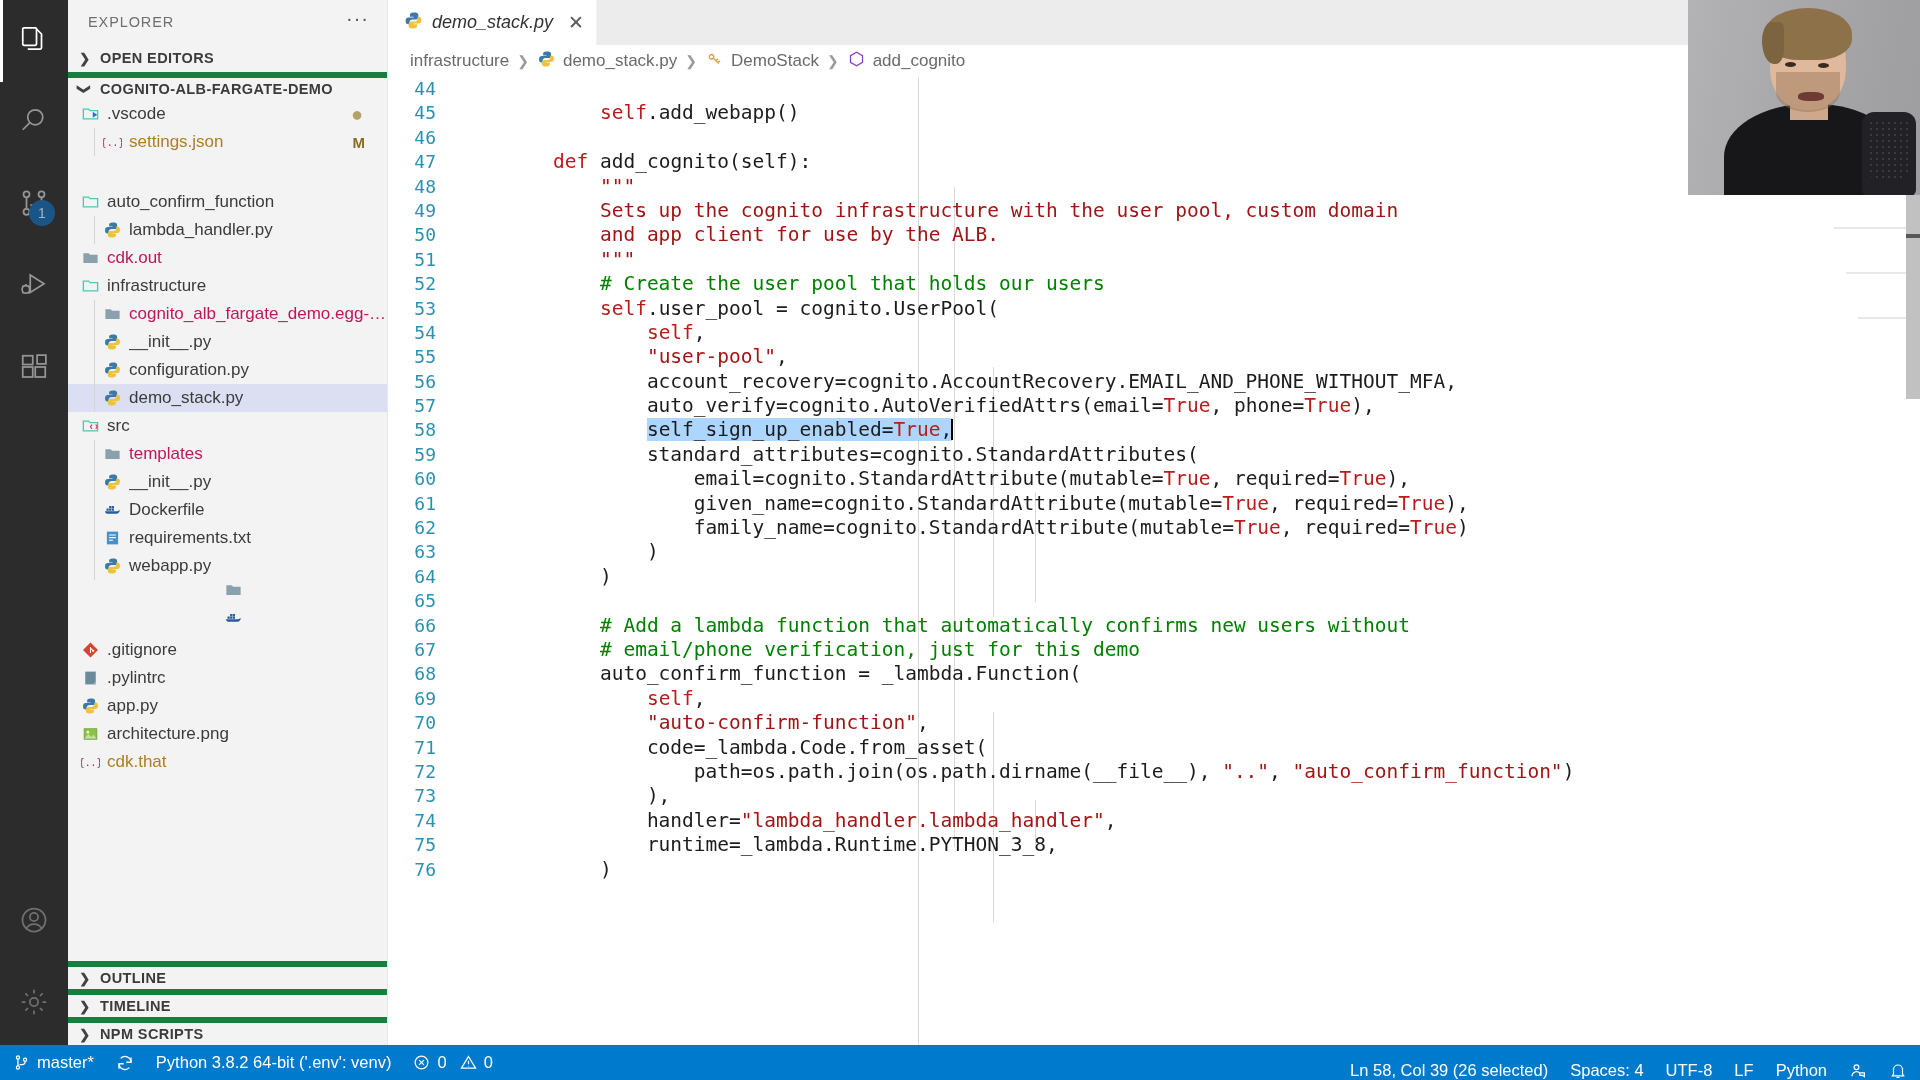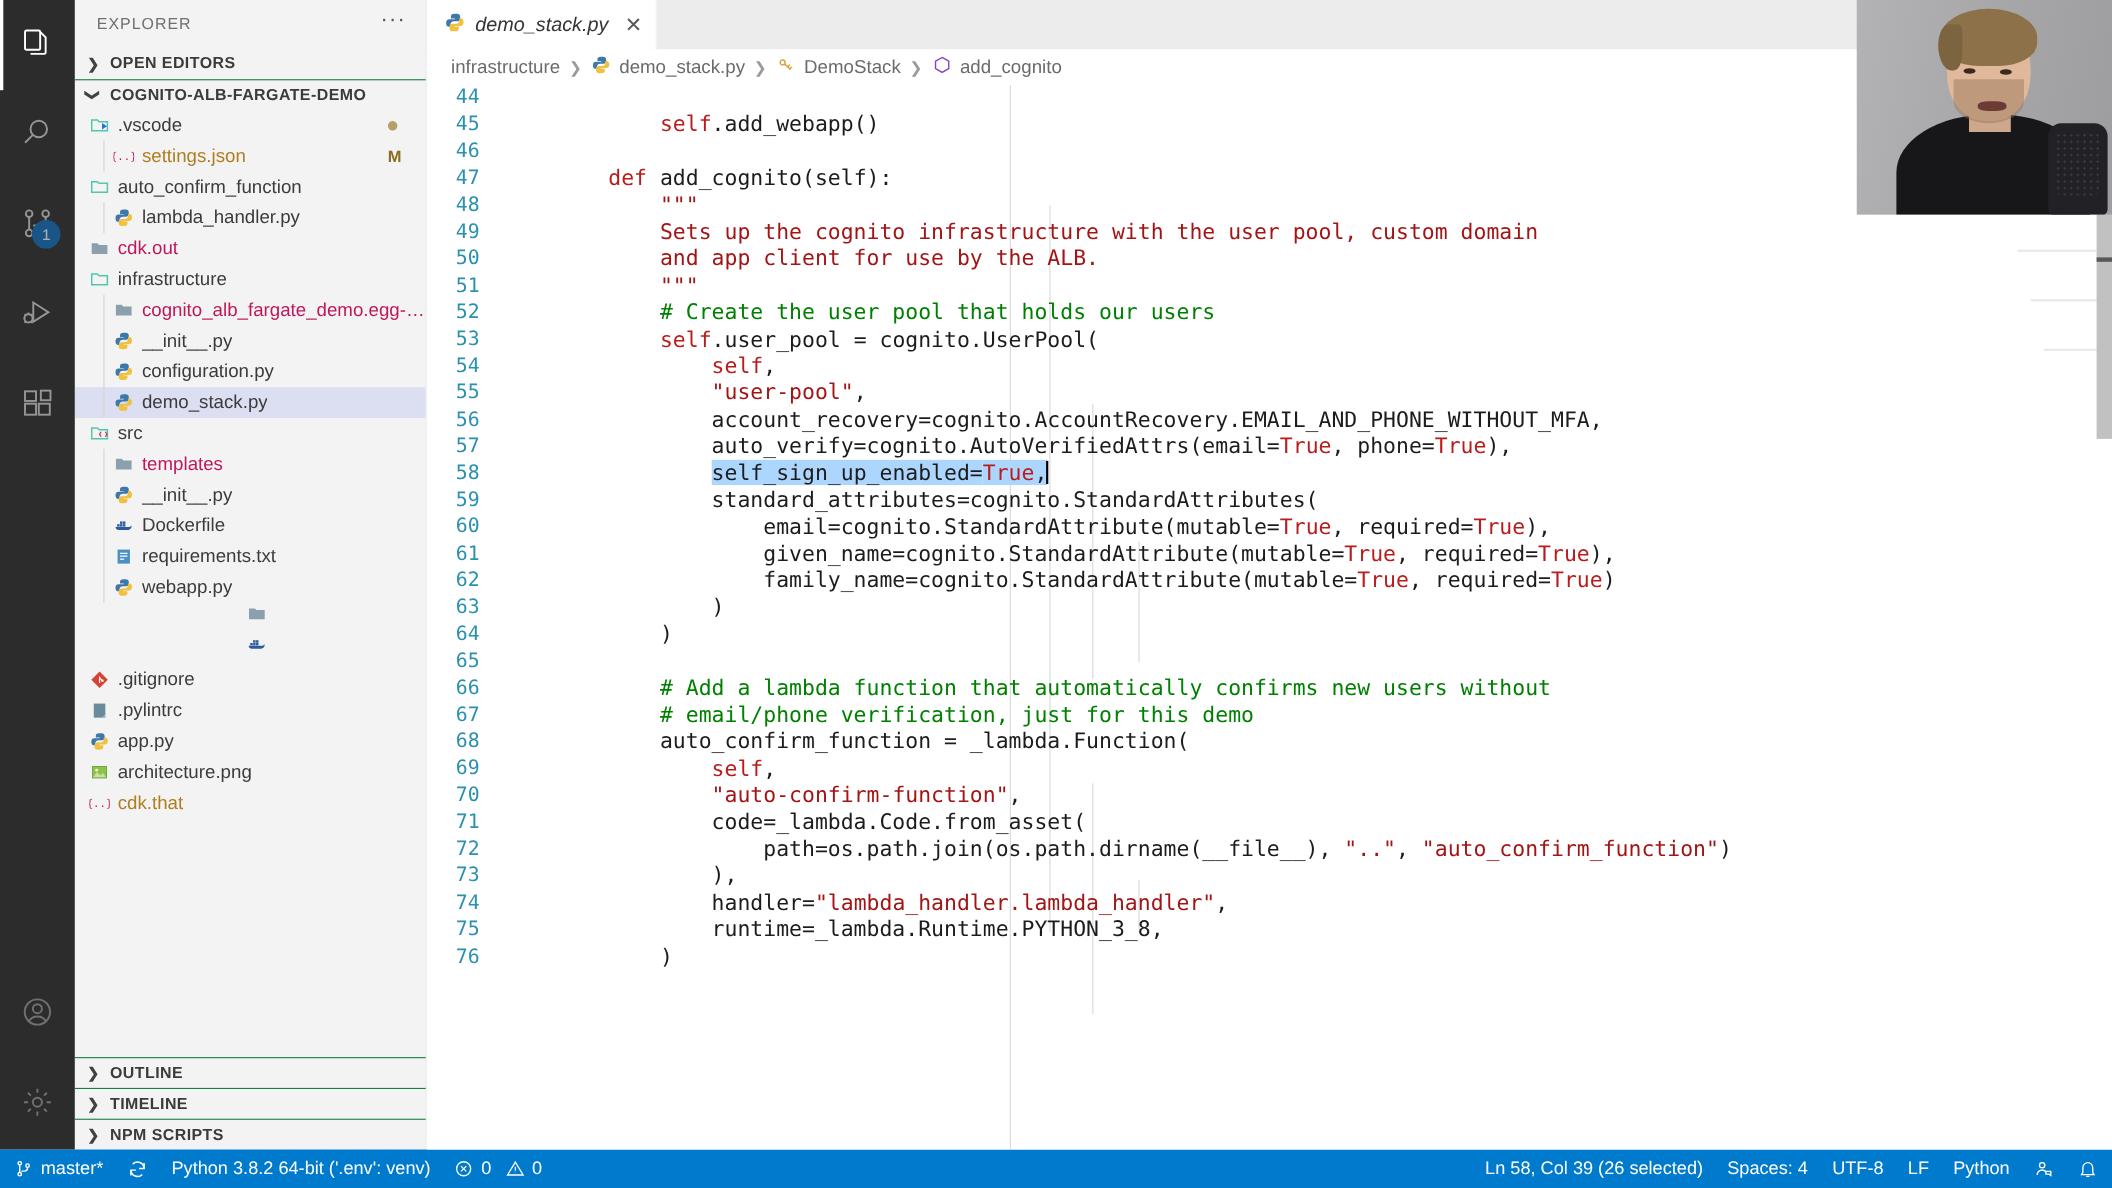--- a/index.html
+++ b/index.html
@@ -41,21 +41,21 @@
   }
   .sidebar-title {
     height:44px; display:flex; align-items:center; justify-content:space-between;
     padding:0 18px 0 20px; font-size:14.5px; letter-spacing:.9px; color:#6f6f6f;
     text-transform:uppercase;
   }
   .dots { font-size:20px; color:#555; letter-spacing:1px; line-height:10px; padding-bottom:8px;}
   .section-header {
     height:28px; display:flex; align-items:center; gap:6px;
     padding-left:8px; font-size:14.5px; font-weight:bold; letter-spacing:.4px;
-    color:#3b3b3b; text-transform:uppercase; border-top:1px solid #15803d;
+    color:#3b3b3b; text-transform:uppercase; border-top:6px solid #15803d;
   }
   .chev { width:18px; text-align:center; font-size:12px; color:#424242; display:inline-block; }
   .chev.right::before { content:"\276F"; font-size:13px; }
   .chev.down::before  { content:"\276F"; font-size:13px; display:inline-block; transform:rotate(90deg); }
 
   .tree { flex:1; overflow:hidden; }
   .row {
     height:28px; display:flex; align-items:center; gap:7px;
     font-size:17px; color:#3b3b3b; white-space:nowrap; position:relative;
   }
@@ -117,21 +117,21 @@
   .scroll-thumb {
     position:absolute; right:0; width:14px; background:#c1c1c1;
   }
   .scroll-mark { position:absolute; right:0; width:14px; height:4px; background:#575757; }
 
   .minimap-mark { position:absolute; right:14px; height:2px; background:#e8e8e8; }
 
   
   .statusbar {
     height:35px; flex:0 0 35px; background:#007acc; color:#ffffff;
-    display:flex; align-items:center; font-size:16.5px; padding:0 2px;
+    display:flex; align-items:flex-end; font-size:16.5px; padding:0 2px;
   }
   .sb-item { display:flex; align-items:center; gap:7px; padding:0 11px; height:100%; }
   .sb-right { margin-left:auto; display:flex; align-items:center; }
   .sb-icon { display:inline-flex; align-items:center; }
 
   
   .webcam {
     position:absolute; right:0; top:0; width:232px; height:195px;
     overflow:hidden; background:#a5a5a7;
   }
@@ -261,21 +261,21 @@
           <div class="row" style="padding-left: 34px;">
             <div class="guide" style="left: 26px;"></div>
             <span class="ico">
               <svg width="19" height="18" viewBox="0 0 24 24">
                 <text x="12" y="17" font-size="13" text-anchor="middle" fill="#c2185b" font-family="monospace">{..}</text>
               </svg>
             </span>
             <span class="nm orange">settings.json</span>
             <span class="badge-m">M</span>
           </div>
-          <div class="row" style="padding-left: 12px;">
+          <div class="row" style="padding-left: 12px; margin-top: 32px;">
             <span class="ico">
               <svg width="19" height="18" viewBox="0 0 24 24">
                 <path d="M2.5 5.5h7l2 2h10v11h-19z" fill="none" stroke="#4ec9b0" stroke-width="1.8"></path>
               </svg>
             </span>
             <span class="nm">auto_confirm_function</span>
           </div>
           <div class="row" style="padding-left: 34px;">
             <div class="guide" style="left: 26px;"></div>
             <span class="ico">

